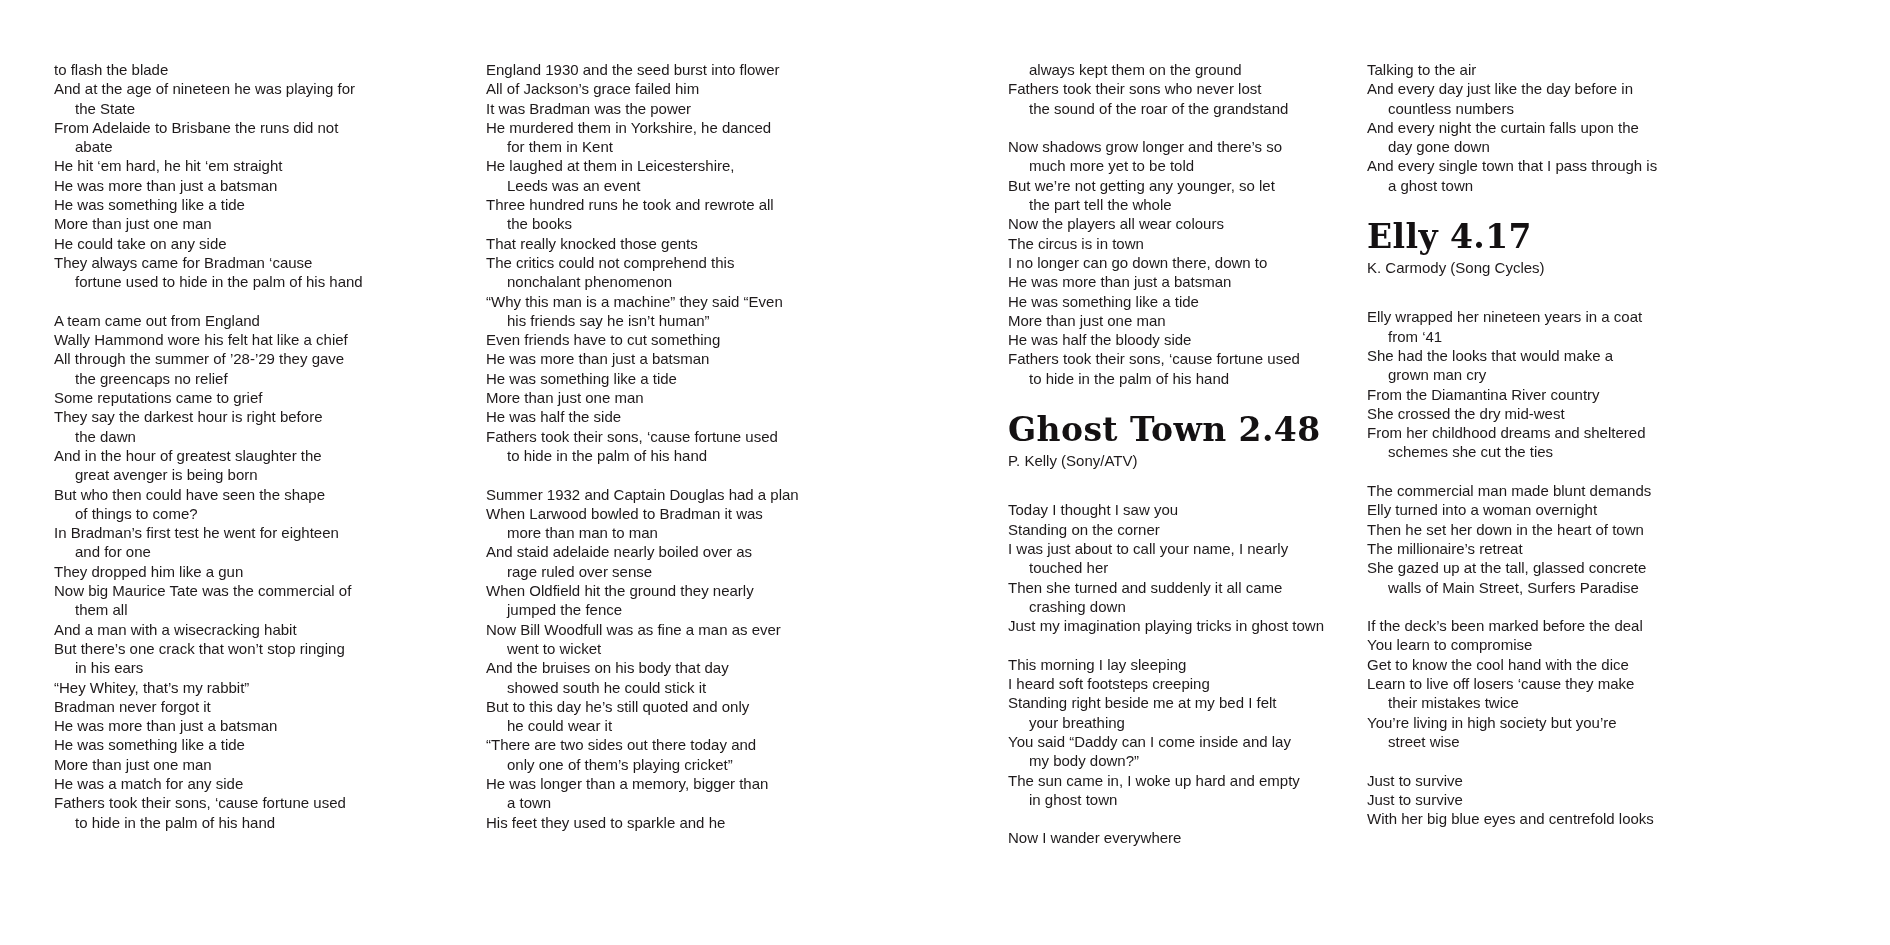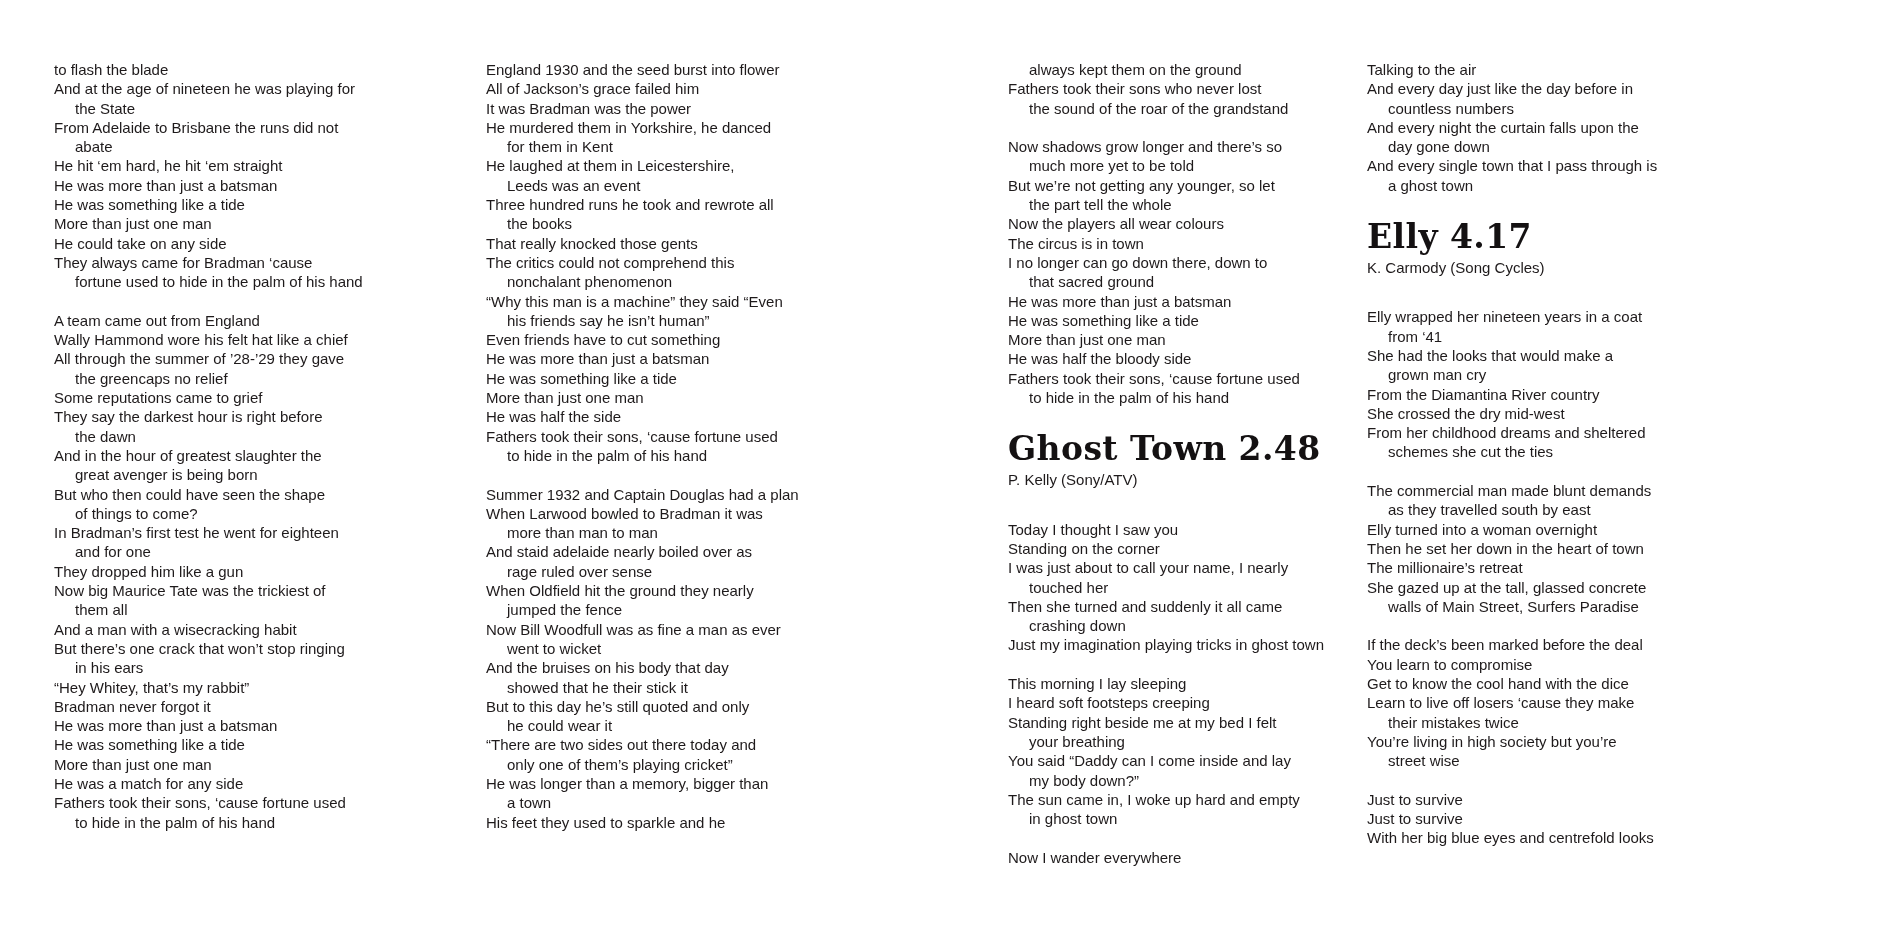--- a/index.html
+++ b/index.html
@@ -64,21 +64,21 @@
         <div class="line">Some reputations came to grief</div>
         <div class="line">They say the darkest hour is right before</div>
         <div class="line indent">the dawn</div>
         <div class="line">And in the hour of greatest slaughter the</div>
         <div class="line indent">great avenger is being born</div>
         <div class="line">But who then could have seen the shape</div>
         <div class="line indent">of things to come?</div>
         <div class="line">In Bradman’s first test he went for eighteen</div>
         <div class="line indent">and for one</div>
         <div class="line">They dropped him like a gun</div>
-        <div class="line">Now big Maurice Tate was the trickiest of</div>
+        <div class="line">Now big Maurice Tate was the commercial of</div>
         <div class="line indent">them all</div>
         <div class="line">And a man with a wisecracking habit</div>
         <div class="line">But there’s one crack that won’t stop ringing</div>
         <div class="line indent">in his ears</div>
         <div class="line">“Hey Whitey, that’s my rabbit”</div>
         <div class="line">Bradman never forgot it</div>
         <div class="line">He was more than just a batsman</div>
         <div class="line">He was something like a tide</div>
         <div class="line">More than just one man</div>
         <div class="line">He was a match for any side</div>
@@ -114,21 +114,21 @@
         <div class="line">Summer 1932 and Captain Douglas had a plan</div>
         <div class="line">When Larwood bowled to Bradman it was</div>
         <div class="line indent">more than man to man</div>
         <div class="line">And staid adelaide nearly boiled over as</div>
         <div class="line indent">rage ruled over sense</div>
         <div class="line">When Oldfield hit the ground they nearly</div>
         <div class="line indent">jumped the fence</div>
         <div class="line">Now Bill Woodfull was as fine a man as ever</div>
         <div class="line indent">went to wicket</div>
         <div class="line">And the bruises on his body that day</div>
-        <div class="line indent">showed that he their stick it</div>
+        <div class="line indent">showed south he could stick it</div>
         <div class="line">But to this day he’s still quoted and only</div>
         <div class="line indent">he could wear it</div>
         <div class="line">“There are two sides out there today and</div>
         <div class="line indent">only one of them’s playing cricket”</div>
         <div class="line">He was longer than a memory, bigger than</div>
         <div class="line indent">a town</div>
         <div class="line">His feet they used to sparkle and he</div>
       </div>
     </div>
   <div class="col col-3">
@@ -138,21 +138,20 @@
         <div class="line indent">the sound of the roar of the grandstand</div>
       </div>
       <div class="stanza">
         <div class="line">Now shadows grow longer and there’s so</div>
         <div class="line indent">much more yet to be told</div>
         <div class="line">But we’re not getting any younger, so let</div>
         <div class="line indent">the part tell the whole</div>
         <div class="line">Now the players all wear colours</div>
         <div class="line">The circus is in town</div>
         <div class="line">I no longer can go down there, down to</div>
-        <div class="line indent">that sacred ground</div>
         <div class="line">He was more than just a batsman</div>
         <div class="line">He was something like a tide</div>
         <div class="line">More than just one man</div>
         <div class="line">He was half the bloody side</div>
         <div class="line">Fathers took their sons, ‘cause fortune used</div>
         <div class="line indent">to hide in the palm of his hand</div>
       </div>
       <h2 class="song-title">Ghost Town 2.48</h2>
       <div class="song-credit">P. Kelly (Sony/ATV)</div>
       <div class="stanza">
@@ -195,21 +194,20 @@
         <div class="line indent">from ‘41</div>
         <div class="line">She had the looks that would make a</div>
         <div class="line indent">grown man cry</div>
         <div class="line">From the Diamantina River country</div>
         <div class="line">She crossed the dry mid-west</div>
         <div class="line">From her childhood dreams and sheltered</div>
         <div class="line indent">schemes she cut the ties</div>
       </div>
       <div class="stanza">
         <div class="line">The commercial man made blunt demands</div>
-        <div class="line indent">as they travelled south by east</div>
         <div class="line">Elly turned into a woman overnight</div>
         <div class="line">Then he set her down in the heart of town</div>
         <div class="line">The millionaire’s retreat</div>
         <div class="line">She gazed up at the tall, glassed concrete</div>
         <div class="line indent">walls of Main Street, Surfers Paradise</div>
       </div>
       <div class="stanza">
         <div class="line">If the deck’s been marked before the deal</div>
         <div class="line">You learn to compromise</div>
         <div class="line">Get to know the cool hand with the dice</div>

